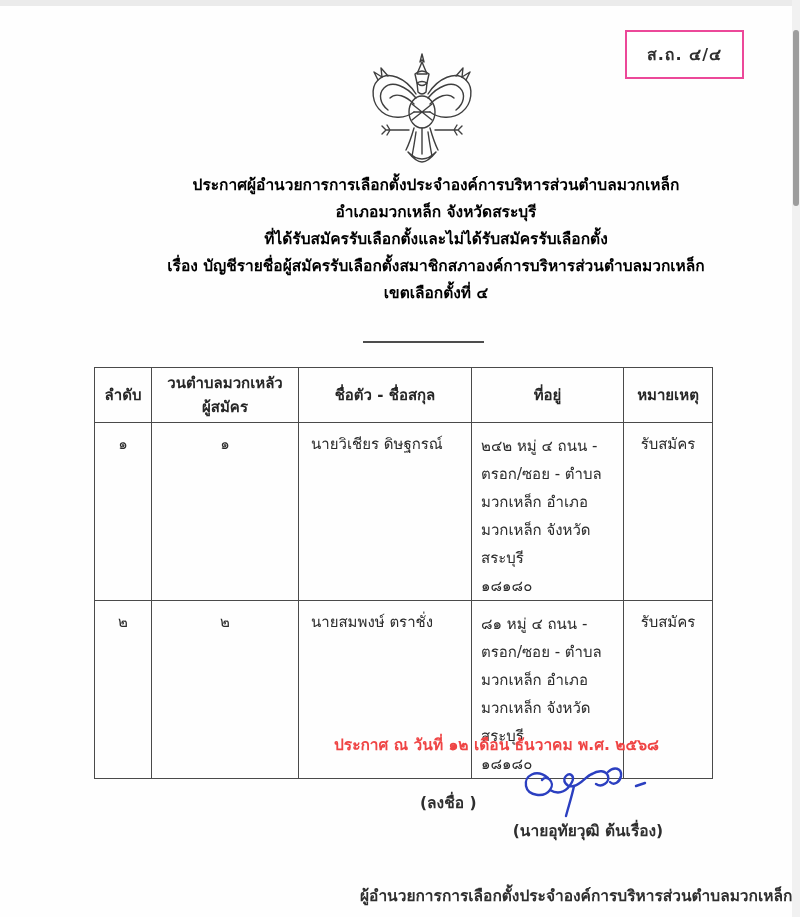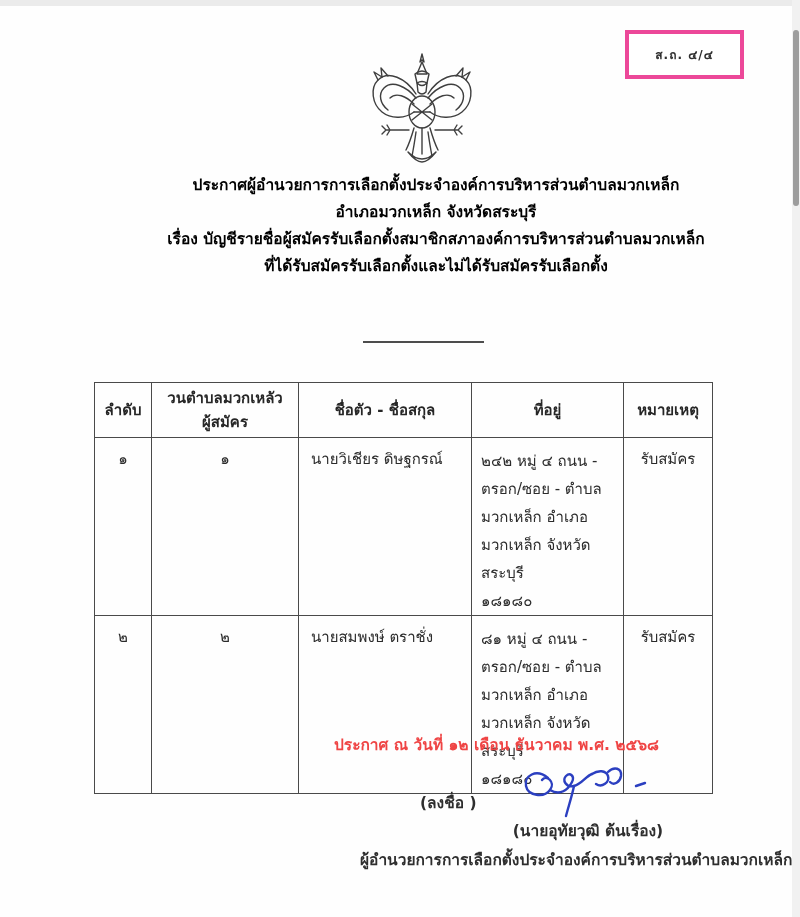--- a/index.html
+++ b/index.html
@@ -7,49 +7,49 @@
               font-family:"DejaVu Sans","Liberation Sans",sans-serif; color:#2e2e2e; }
   .page { position:absolute; inset:0; background:#fefefe; }
 
   .top-strip { position:absolute; left:0; top:0; width:800px; height:6px; background:#ebebeb; }
 
   .scroll-track { position:absolute; right:0; top:0; width:8px; height:917px; background:#f1f1f1; }
   .scroll-thumb { position:absolute; right:1px; top:30px; width:6px; height:176px;
                   background:#9d9d9d; border-radius:4px; }
 
   .form-box { position:absolute; left:625px; top:30px; width:119px; height:49px;
-              border:4px solid #ec4899; background:#fff;
+              border:2px solid #ec4899; background:#fff;
               display:flex; align-items:center; justify-content:center;
-              font-size:12px; font-weight:700; letter-spacing:1px; }
+              font-size:16px; font-weight:700; letter-spacing:1px; }
 
   .emblem { position:absolute; left:362px; top:50px; width:120px; height:120px; }
 
   .title-block { position:absolute; left:72px; top:172px; width:728px; text-align:center; }
   .title-line { font-size:15.5px; font-weight:700; line-height:27px; color:#000000; }
 
   .divider { position:absolute; left:363px; top:341px; width:121px; height:2px; background:#4d4d4d; }
 
-  table.cand { position:absolute; left:94px; top:382px; width:618px;
+  table.cand { position:absolute; left:94px; top:367px; width:618px;
                border-collapse:collapse; table-layout:fixed; }
   table.cand th, table.cand td { border:1.5px solid #4a4a4a; font-weight:400; }
   table.cand th { height:55px; font-size:15px; font-weight:700; text-align:center;
                   vertical-align:middle; line-height:24px; color:#262626; }
   table.cand td { height:140px; vertical-align:top; font-size:15px; padding-top:9px; color:#2b2b2b; }
   td.c-center { text-align:center; }
   td.c-name  { padding-left:12px; }
   td.c-addr  { padding-left:9px; line-height:28px; }
   td.c-remark{ text-align:center; }
 
   .announce { position:absolute; left:334px; top:732px; width:460px; text-align:left;
               font-size:15.5px; font-weight:700; color:#ef4444; }
   .sign-label { position:absolute; left:420px; top:790px; font-size:15.5px; font-weight:700; }
   .signature  { position:absolute; left:518px; top:760px; width:134px; height:60px; }
   .signer-name  { position:absolute; left:448px; top:818px; width:280px; text-align:center;
                   font-size:15.5px; font-weight:700; }
-  .signer-title { position:absolute; left:360px; top:847px; white-space:nowrap;
+  .signer-title { position:absolute; left:360px; top:883px; white-space:nowrap;
                   font-size:15.5px; font-weight:700; }
 </style>
 </head>
 <body>
 
 <div class="page">
 
   <div class="top-strip"></div>
 
   <div class="form-box">
@@ -87,22 +87,23 @@
         <path d="M52 78 Q48 92 44 100 M68 78 Q72 92 76 100"></path>
         <path d="M60 78 V104 M54 82 Q52 96 50 106 M66 82 Q68 96 70 106"></path>
         <path d="M46 102 Q60 116 74 102 Q66 112 60 112 Q54 112 46 102 Z"></path>
       </g>
     </svg>
   </div>
 
   <div class="title-block">
     <div class="title-line">ประกาศผู้อำนวยการการเลือกตั้งประจำองค์การบริหารส่วนตำบลมวกเหล็ก</div>
     <div class="title-line">อำเภอมวกเหล็ก จังหวัดสระบุรี</div>
+    <div class="title-line">ที่ได้รับสมัครรับเลือกตั้งและไม่ได้รับสมัครรับเลือกตั้ง</div>
     <div class="title-line">เรื่อง บัญชีรายชื่อผู้สมัครรับเลือกตั้งสมาชิกสภาองค์การบริหารส่วนตำบลมวกเหล็ก</div>
-    <div class="title-line">ที่ได้รับสมัครรับเลือกตั้งและไม่ได้รับสมัครรับเลือกตั้ง</div>
+    <div class="title-line">เขตเลือกตั้งที่ ๔</div>
   </div>
 
   <div class="divider"></div>
 
   <table class="cand">
     <colgroup>
       <col style="width:57px">
         <col style="width:147px">
         <col style="width:173px">
       <col style="width:152px">

